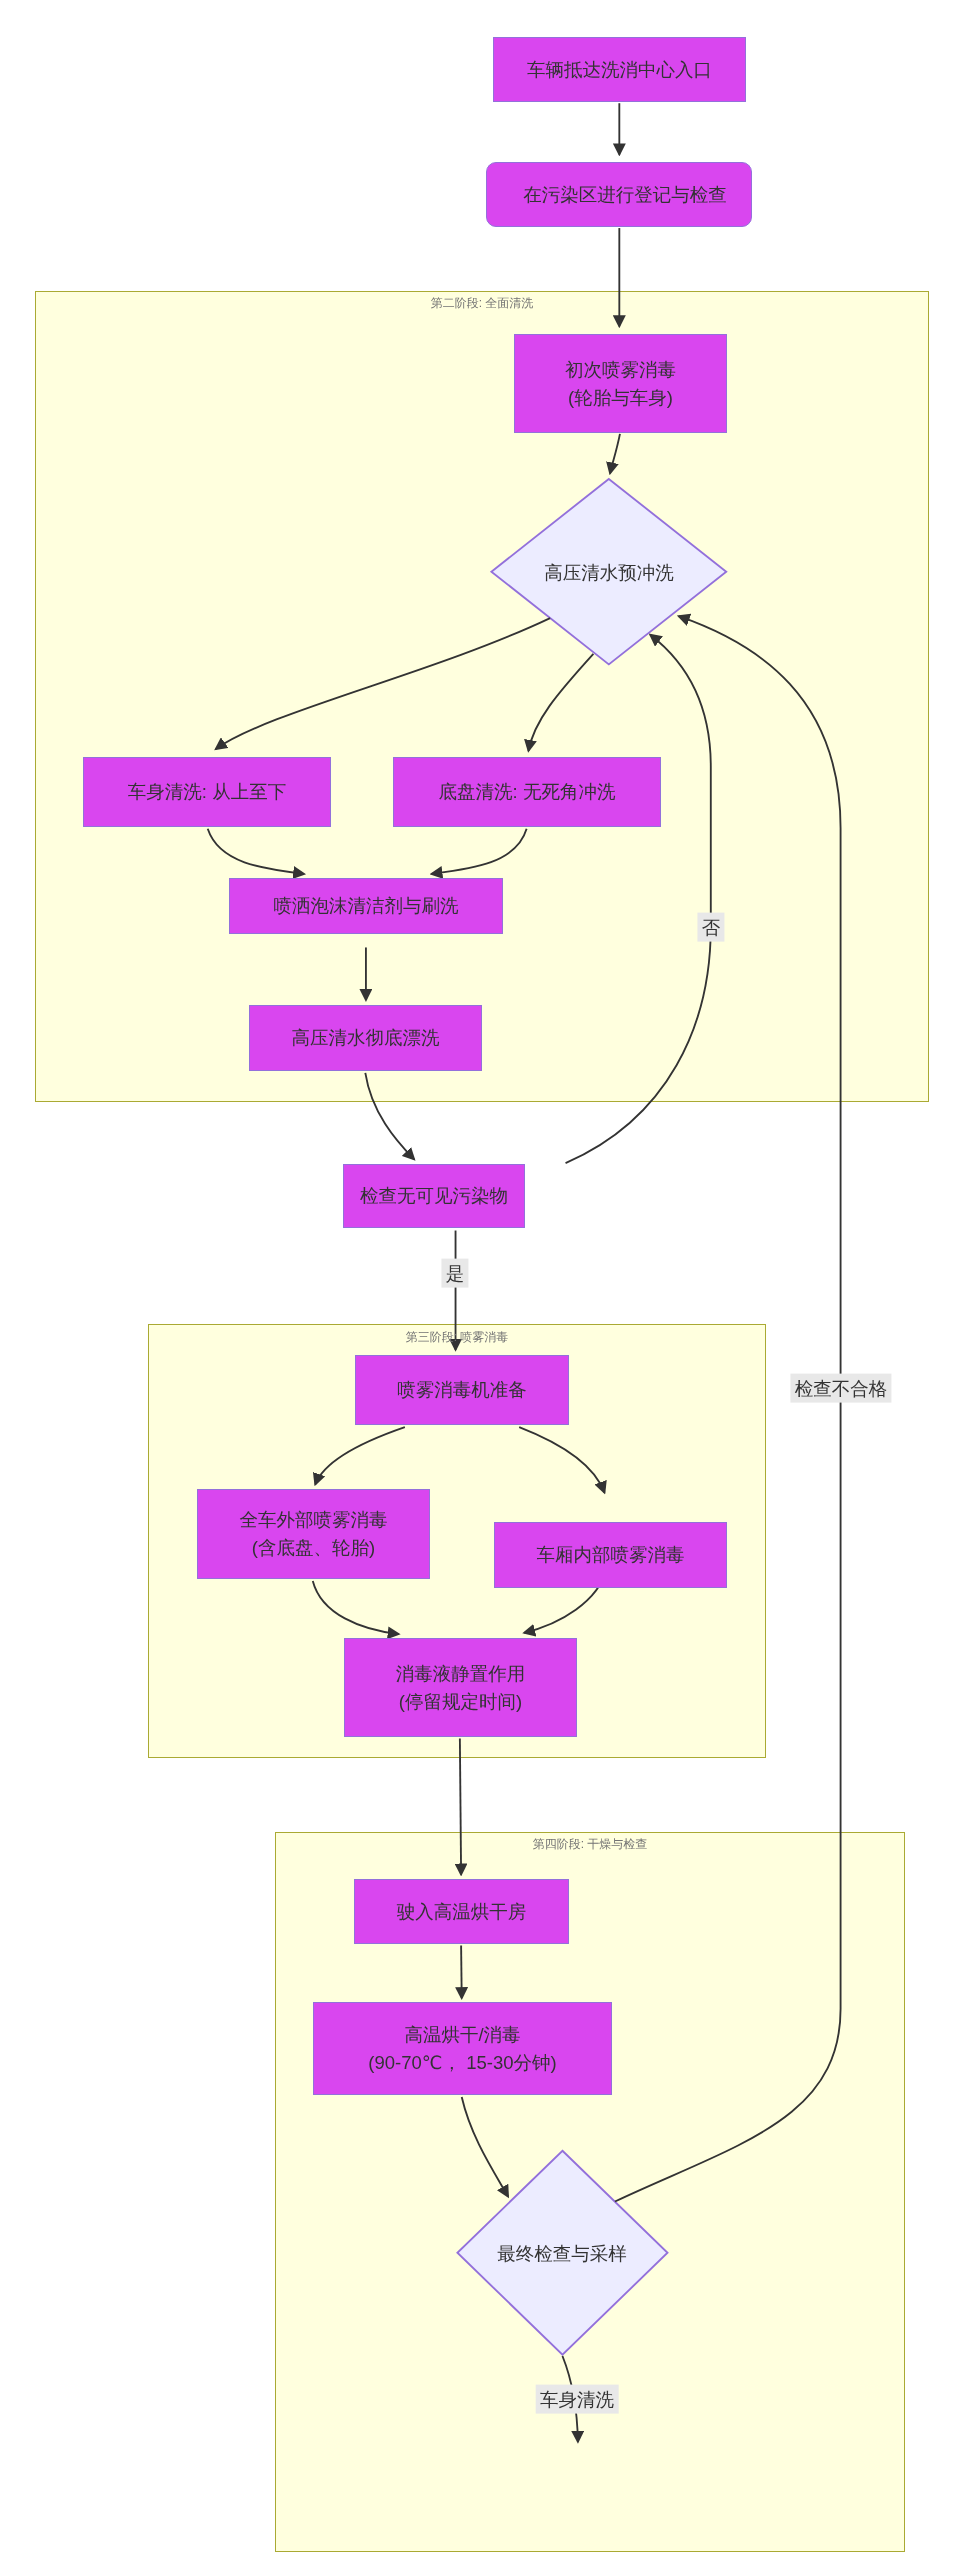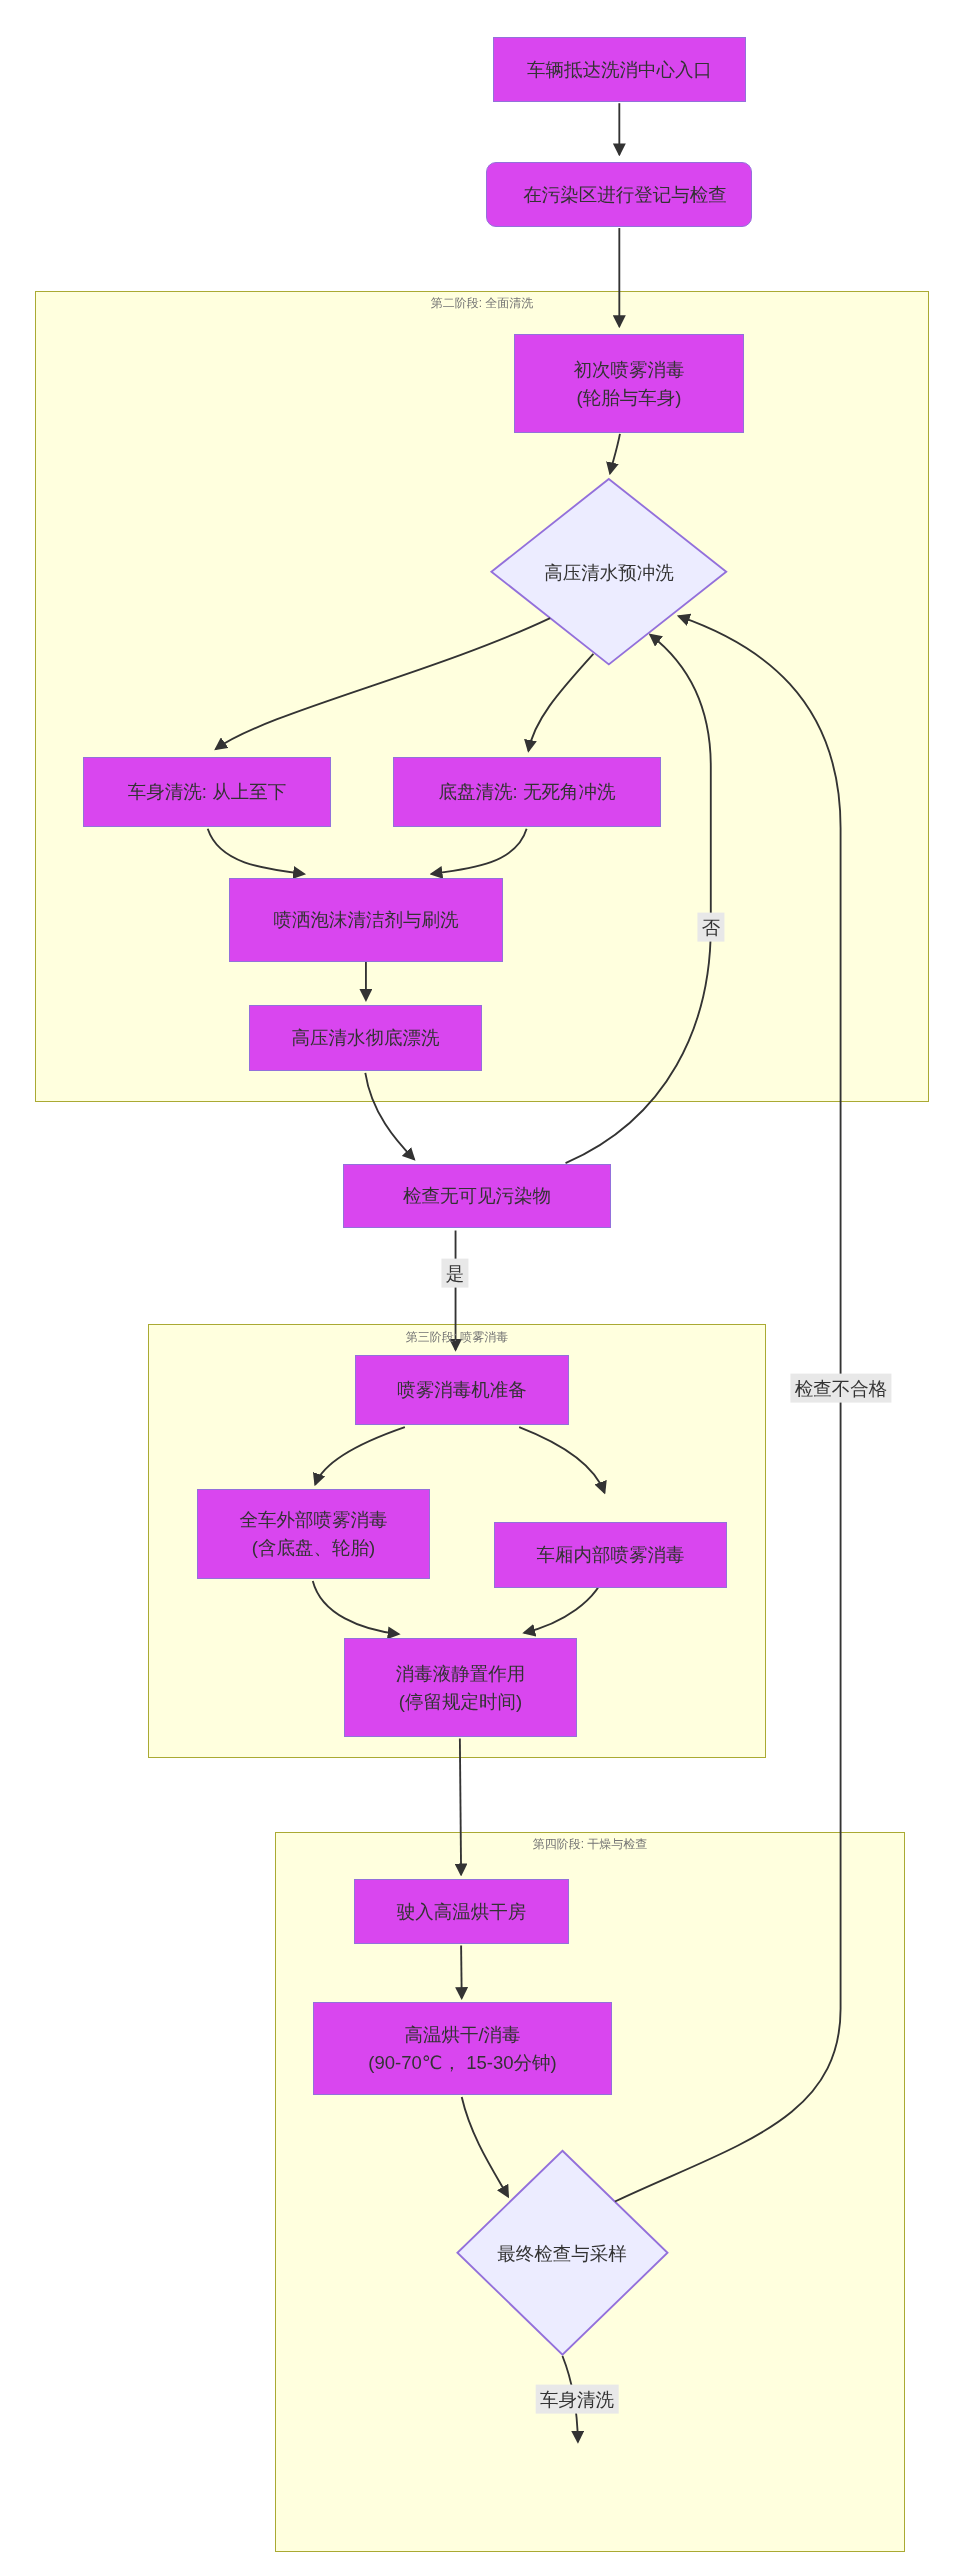--- a/index.html
+++ b/index.html
@@ -63,26 +63,26 @@
     background: #e8e8e8;
     font-size: 18.5px;
     color: #333333;
     padding: 1.9px 4.3px;
     white-space: nowrap;
     z-index: 3;
   }
   
   #n-arrive        { left: 493px;  top: 37px;   width: 253px; height: 65px; }
   #n-register      { left: 486px;  top: 162px;  width: 266px; height: 65px; padding-left: 12px; }
-  #n-initial-spray { left: 514px;  top: 334px;  width: 230px; height: 99px; }
+  #n-initial-spray { left: 514px;  top: 334px;  width: 213px; height: 99px; }
   #n-body-wash     { left: 83px;  top: 757px; width: 248px; height: 70px; }
   #n-chassis-wash  { left: 393px;  top: 757px; width: 268px; height: 70px; }
-  #n-foam          { left: 229px;  top: 878px; width: 274px; height: 84px; }
+  #n-foam          { left: 229px;  top: 878px; width: 274px; height: 56px; }
   #n-final-rinse   { left: 249px;  top: 1005px; width: 233px; height: 66px; }
-  #n-inspect-clean { left: 343px;  top: 1164px; width: 268px; height: 64px; }
+  #n-inspect-clean { left: 343px;  top: 1164px; width: 182px; height: 64px; }
   #n-sprayer-prep  { left: 355px;  top: 1355px; width: 214px; height: 70px; }
   #n-ext-spray     { left: 197px;  top: 1489px; width: 233px; height: 90px; }
   #n-cabin-spray   { left: 494px;  top: 1498px; width: 233px; height: 66px; margin-top: 24px; }
   #n-dwell         { left: 344px;  top: 1638px; width: 233px; height: 99px; }
   #n-drying-room   { left: 354px;  top: 1879px; width: 215px; height: 65px; }
   #n-dry-disinfect { left: 313px;  top: 2002px; width: 299px; height: 93px; }
   #n-depart        { left: 471px;  top: 2447px; width: 214px; height: 71px; }
   
   #cluster-stage2 { left: 35px;  top: 291px;  width: 894px; height: 811px; }
   #cluster-stage3 { left: 148px; top: 1324px; width: 618px; height: 434px;  }

